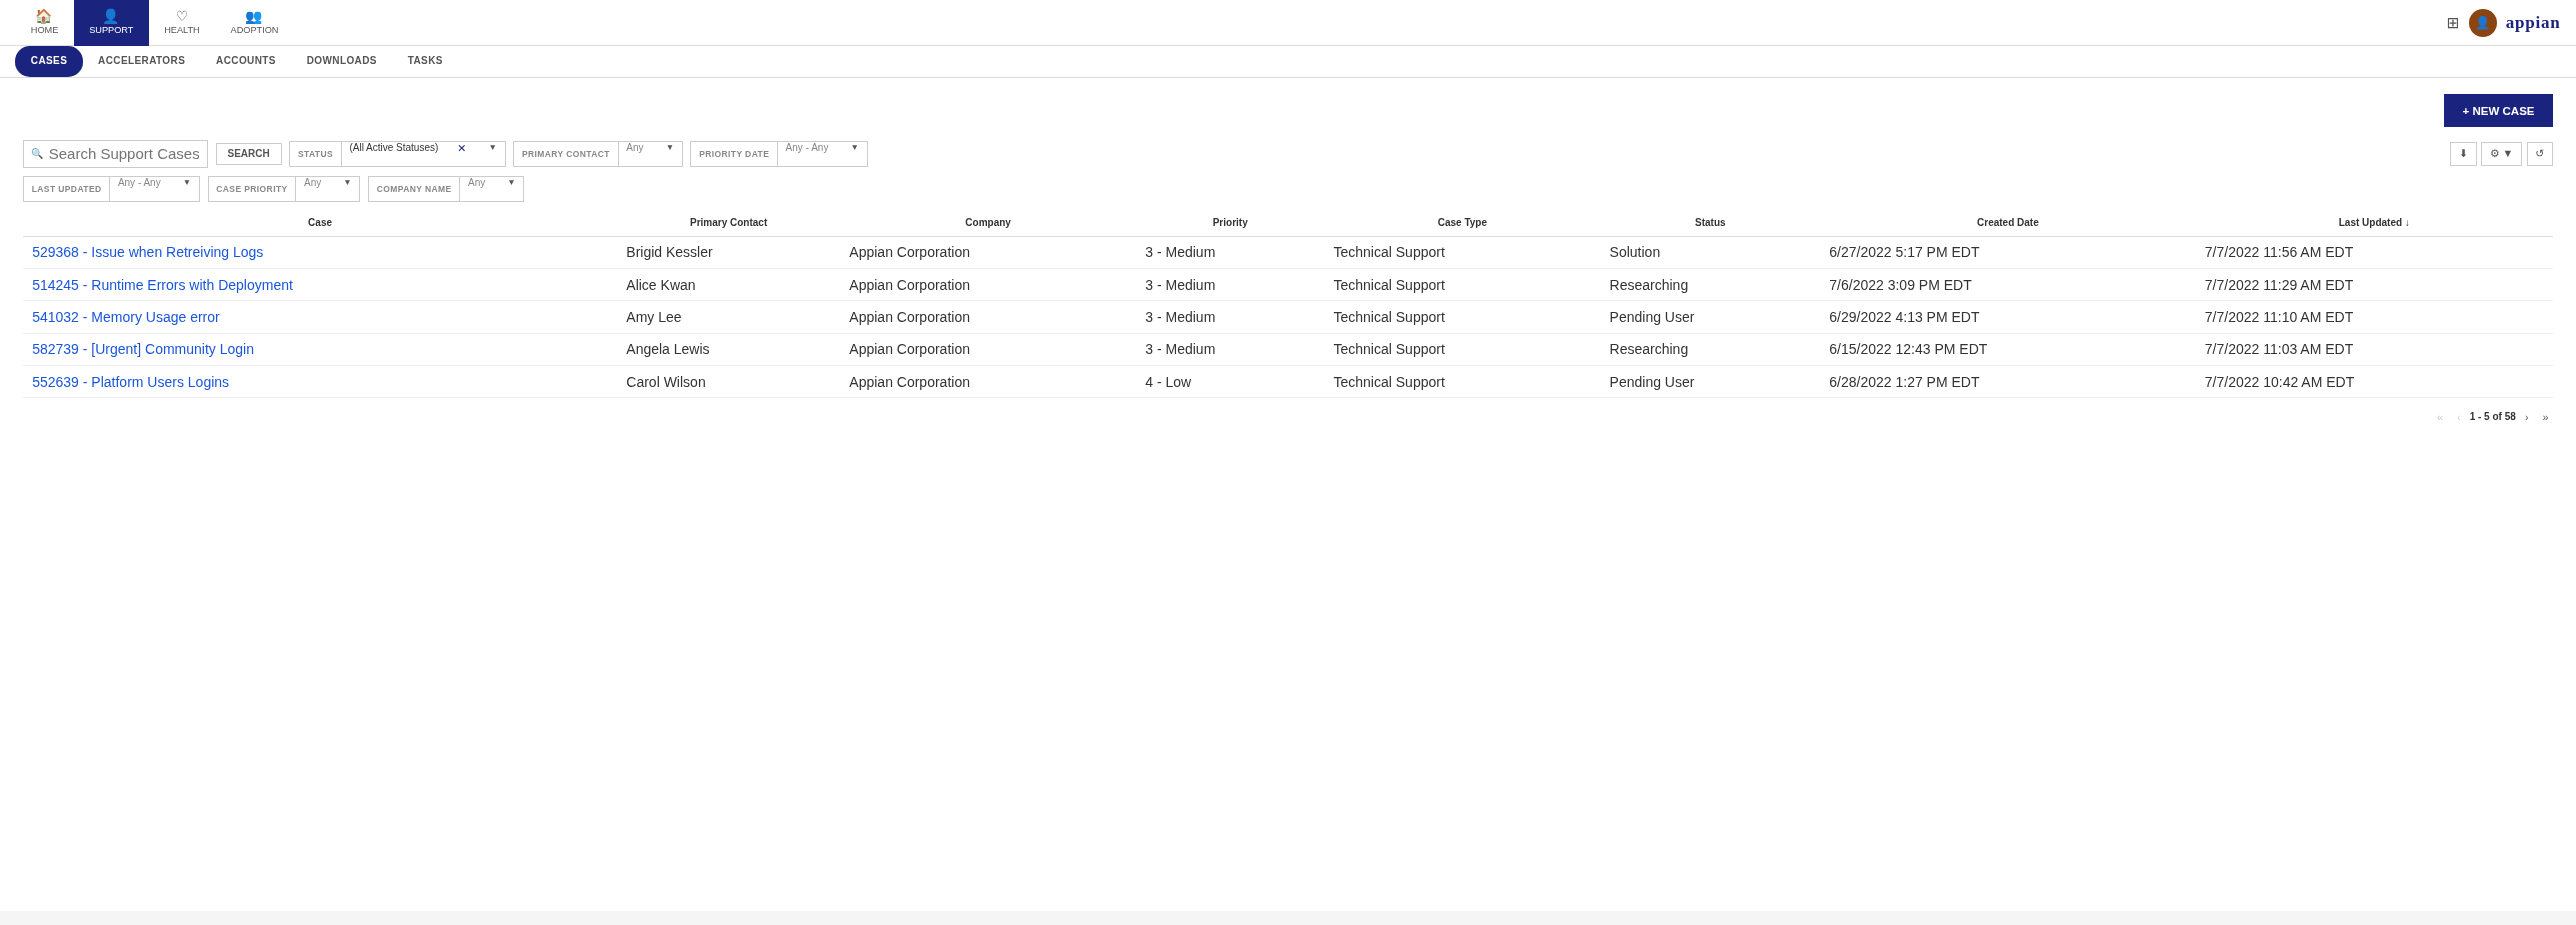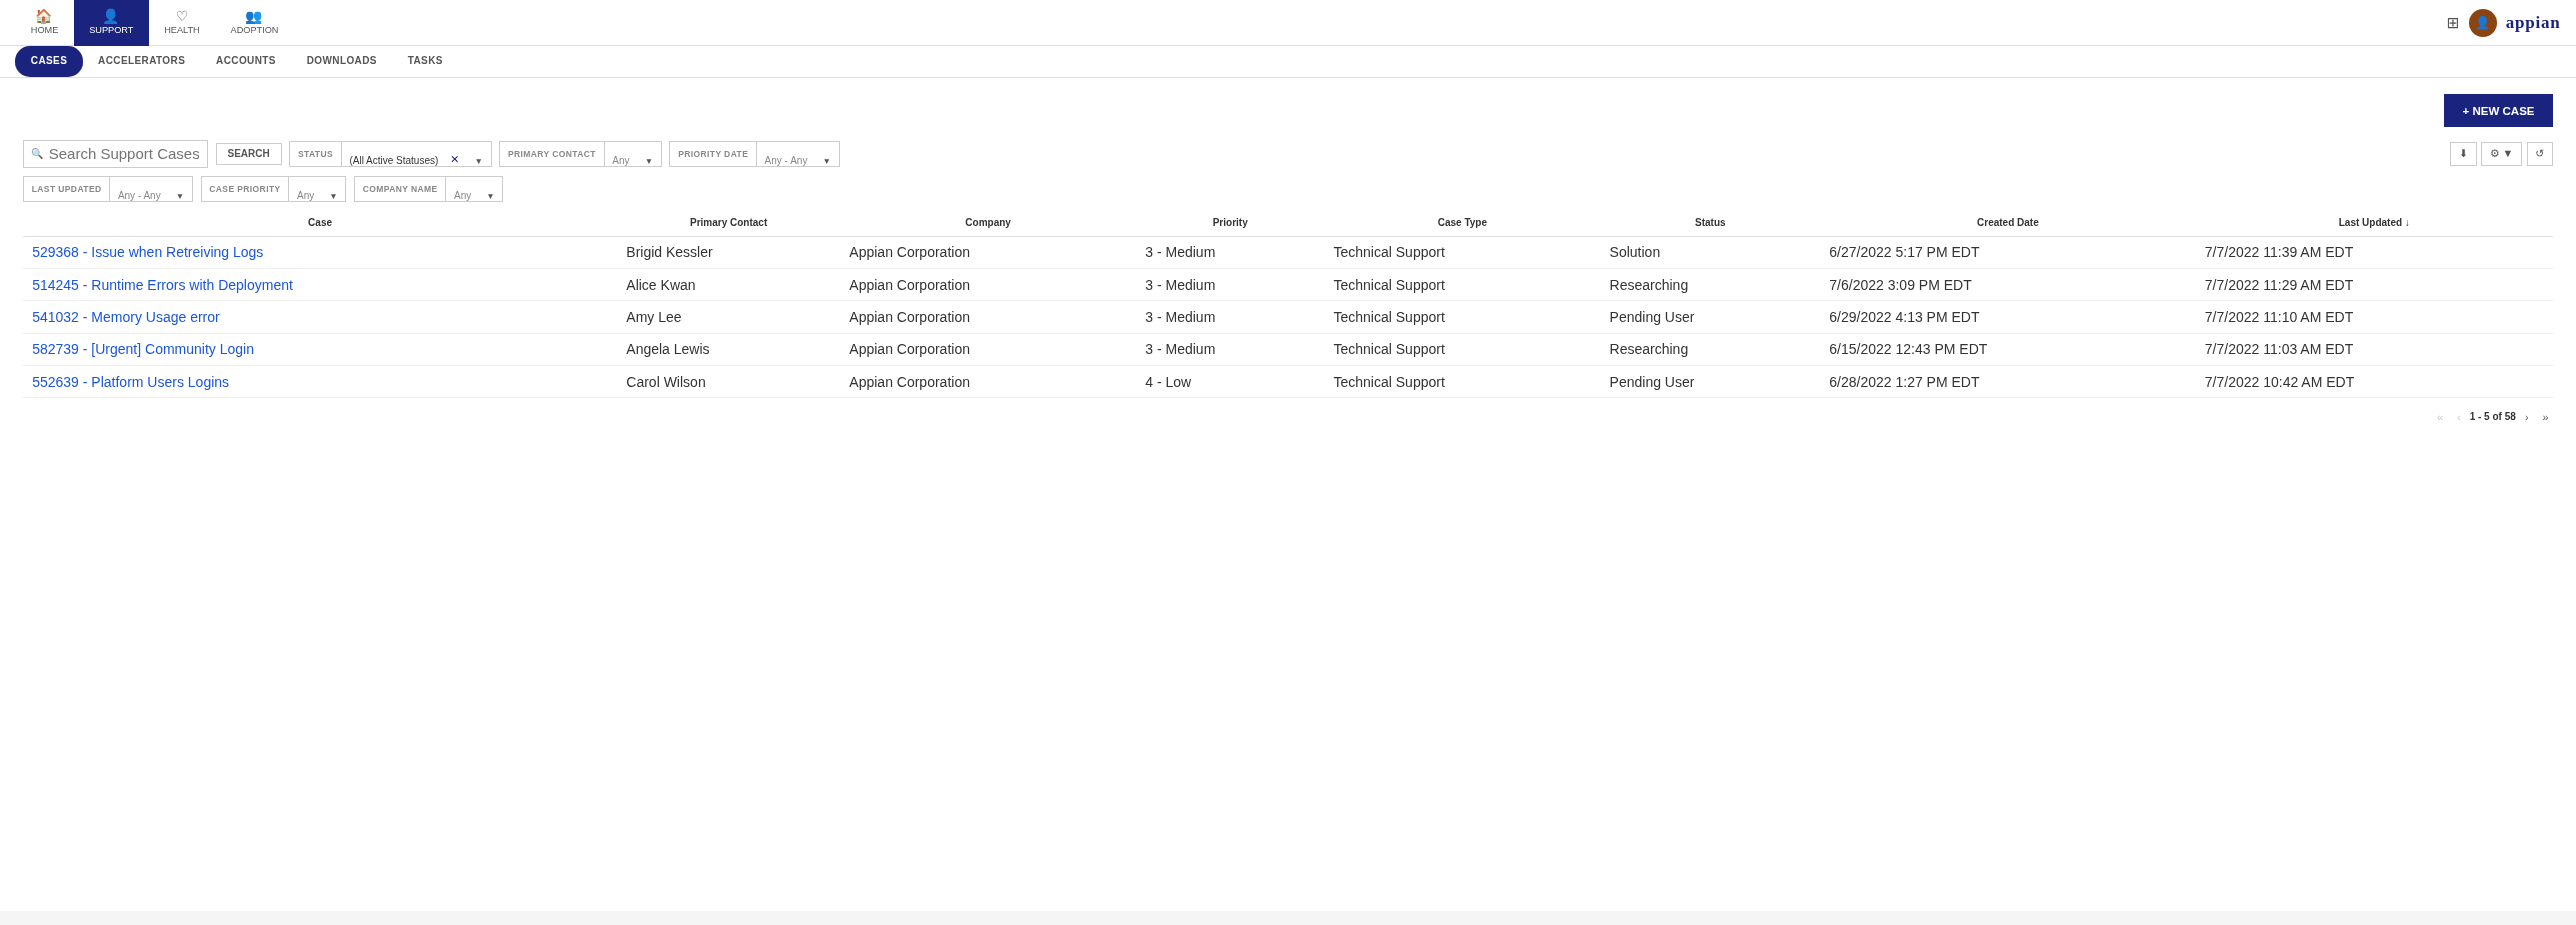--- a/index.html
+++ b/index.html
@@ -175,22 +175,22 @@
       height: 100%;
       display: flex;
       align-items: center;
       white-space: nowrap;
     }
     .filter-value {
       padding: 0 7.7px;
       font-size: 10px;
       color: #333;
       display: flex;
-      align-items: flex-end;
-      gap: 12px;
+      align-items: flex-start;
+      gap: 19px;
       height: 100%;
     }
     .filter-value .clear-icon {
       color: #1a237e;
       cursor: pointer;
       font-size: 10.8px;
     }
     .filter-value .dropdown-arrow {
       color: #555;
       cursor: pointer;
@@ -391,21 +391,21 @@
     </thead>
     <tbody id="table-body">
     <tr>
     <td><a href="#">529368 - Issue when Retreiving Logs</a></td>
     <td>Brigid Kessler</td>
     <td>Appian Corporation</td>
     <td>3 - Medium</td>
     <td>Technical Support</td>
     <td>Solution</td>
     <td>6/27/2022 5:17 PM EDT</td>
-    <td>7/7/2022 11:39 AM EDT</td>
+    <td>7/7/2022 11:56 AM EDT</td>
   </tr>
         <tr>
     <td><a href="#">514245 - Runtime Errors with Deployment</a></td>
     <td>Alice Kwan</td>
     <td>Appian Corporation</td>
     <td>3 - Medium</td>
     <td>Technical Support</td>
     <td>Researching</td>
     <td>7/6/2022 3:09 PM EDT</td>
     <td>7/7/2022 11:29 AM EDT</td>

